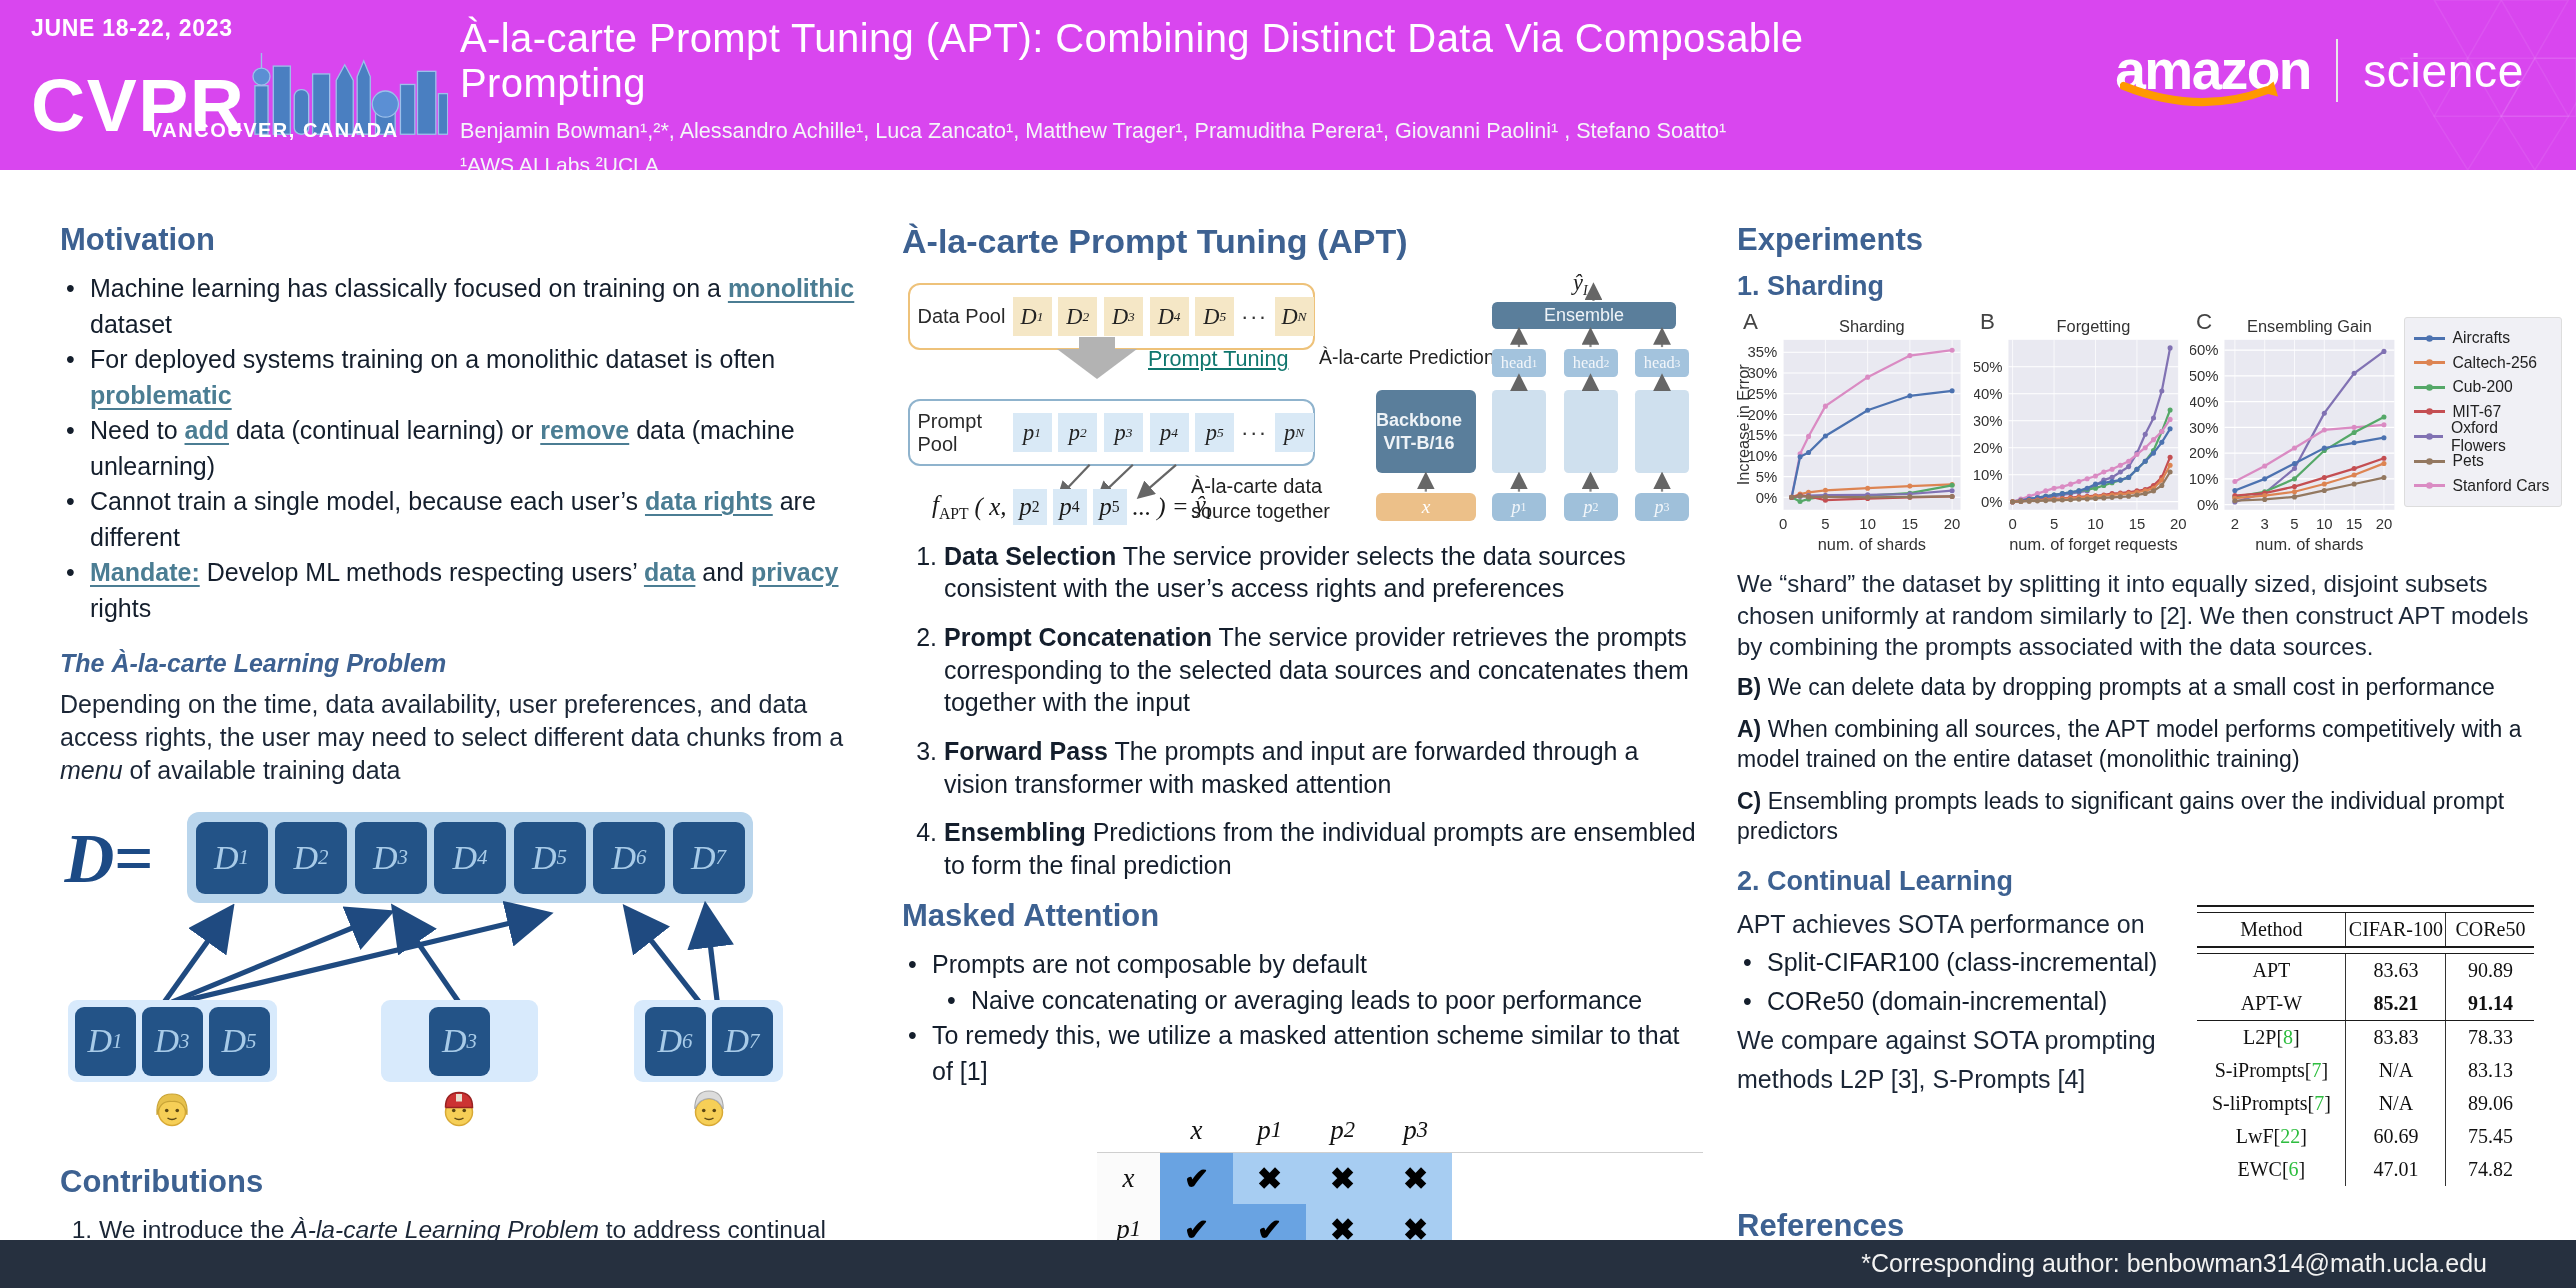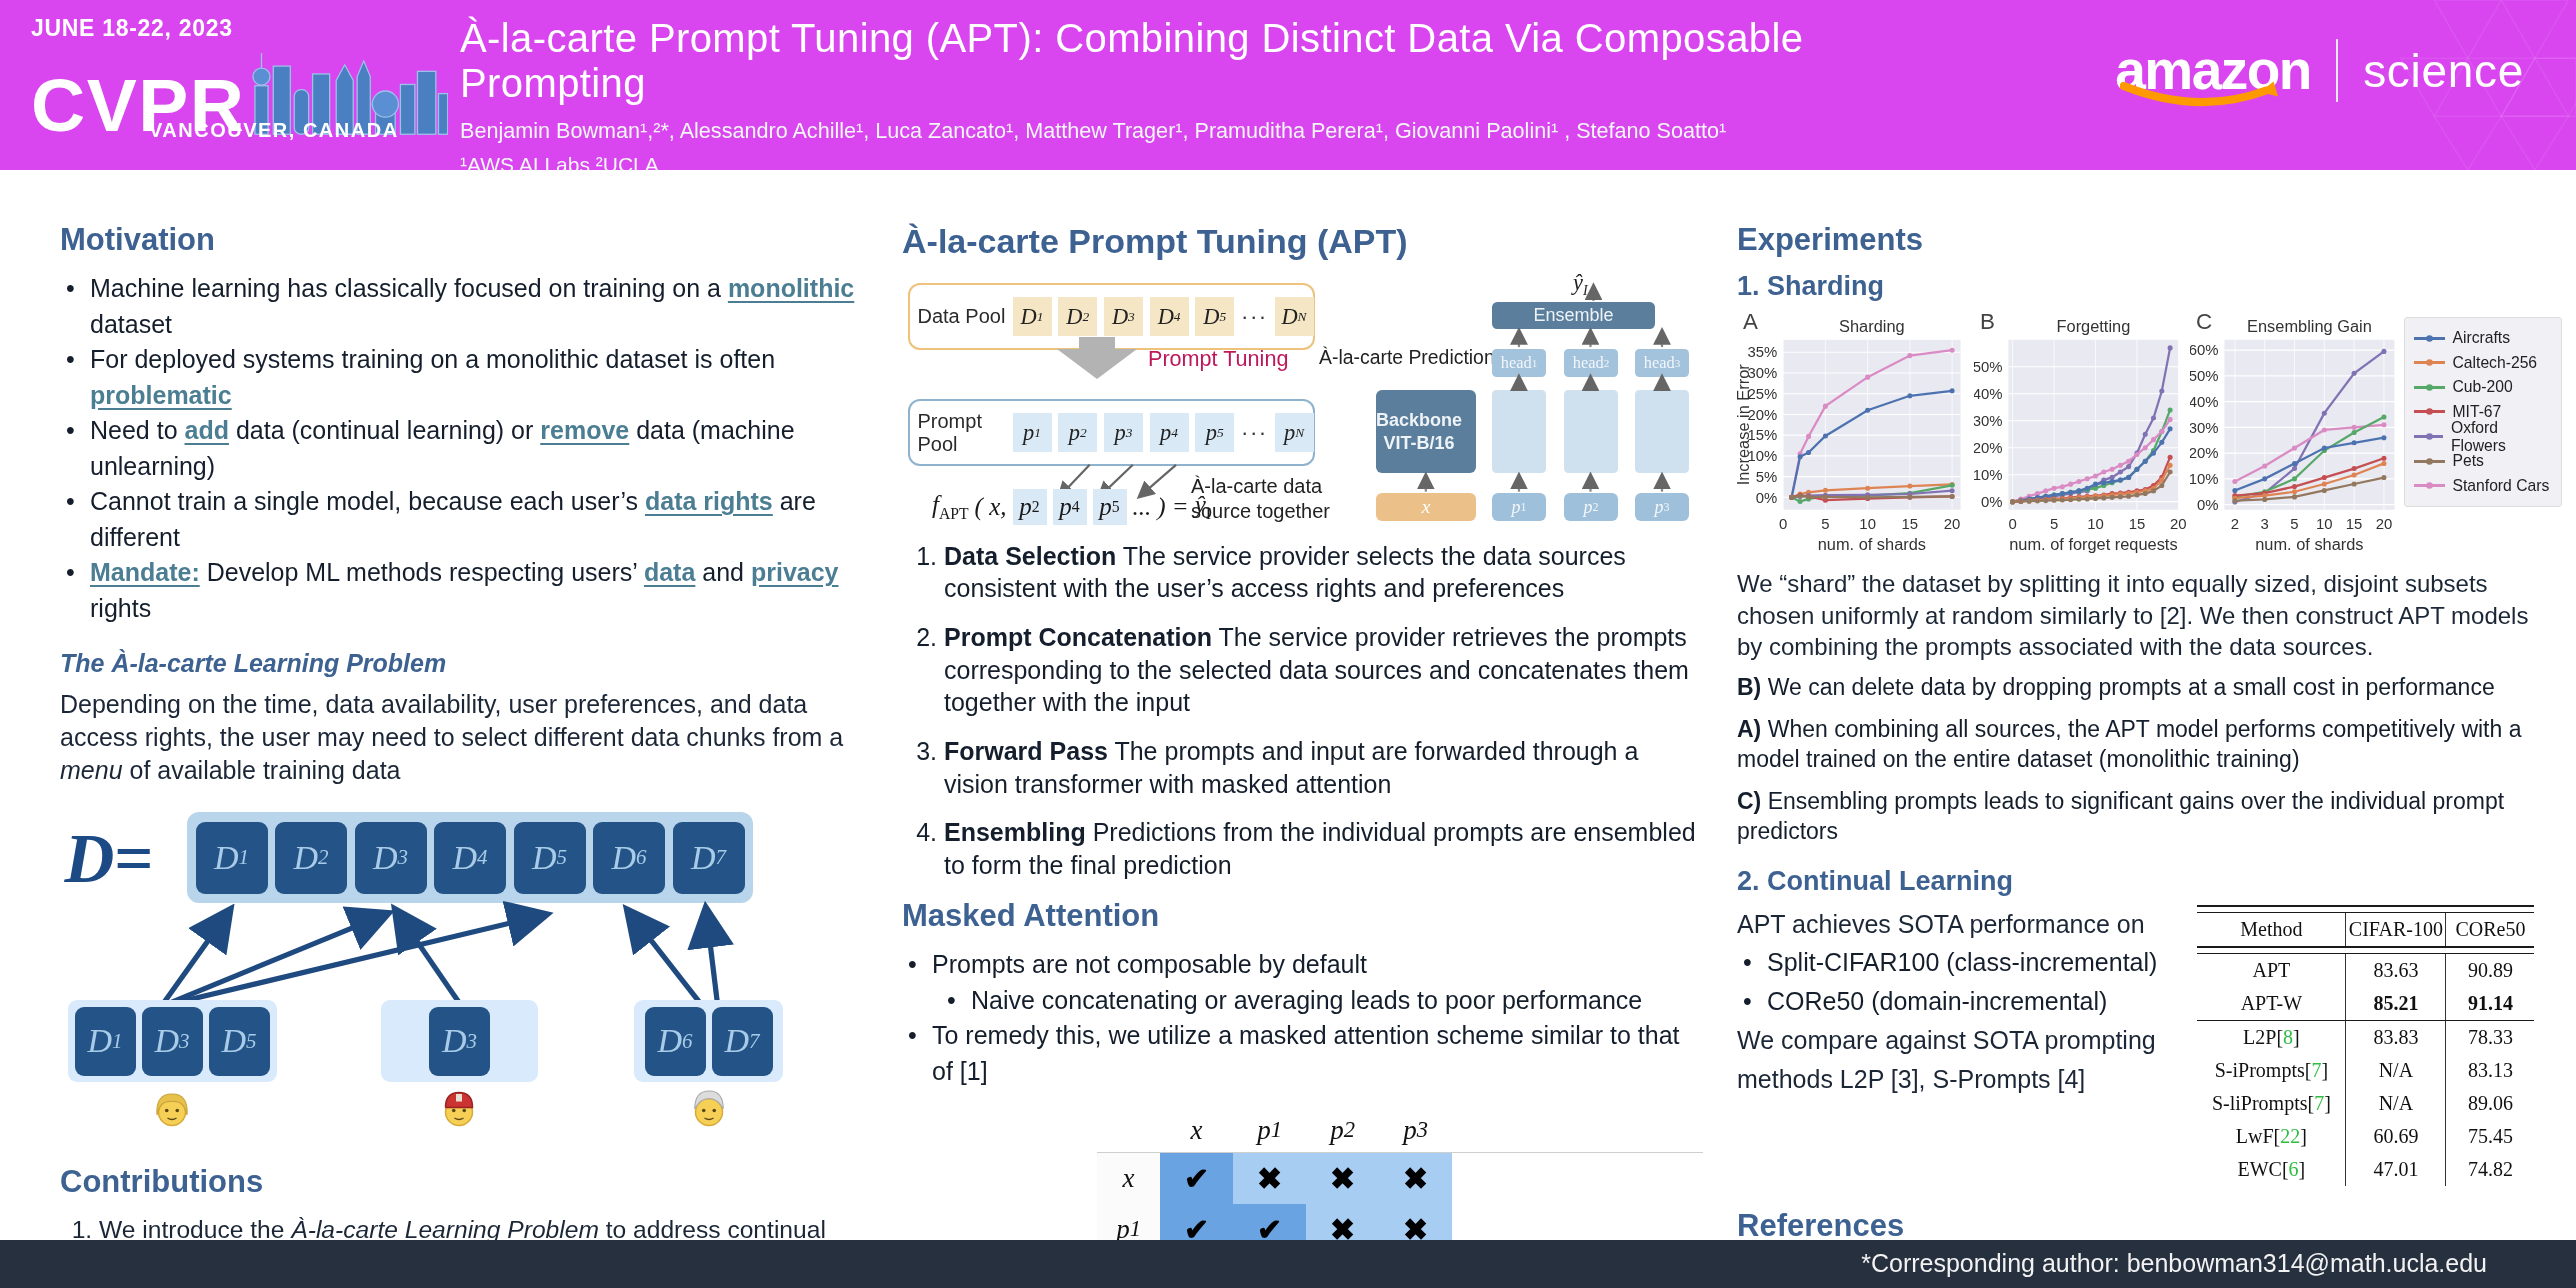--- a/index.html
+++ b/index.html
@@ -59,30 +59,30 @@
   .pool-prompt{top:125px;border:2.2px solid #8fb3cd;}
   .pool-label{font-size:20px;color:#2a2a2a;width:95px;flex:0 0 auto;}
   .pool-items{display:flex;align-items:center;gap:6.7px;}
   .cell{width:39px;height:39px;display:flex;align-items:center;justify-content:center;font-family:"Liberation Serif",serif;font-style:italic;font-size:22.4px;color:#222;}
   .cell sub{font-size:13.4px;}
   .cell-data{background:#f5e7c6;}
   .cell-prompt{background:#d9e9f6;}
   .pool-dots{font-size:22.4px;color:#333;letter-spacing:1.5px;}
   .fat-arrow{position:absolute;left:155px;top:75px;width:0;height:0;border-left:40px solid transparent;border-right:40px solid transparent;border-top:30px solid #b3b3b3;}
   .fat-arrow-shaft{position:absolute;left:177px;top:63px;width:36px;height:13.4px;background:#b3b3b3;}
-  .pt-label{position:absolute;left:246px;top:72px;font-size:21.6px;color:#be185d;}
+  .pt-label{position:absolute;left:246px;top:72px;font-size:21.6px;color:#0f766e;text-decoration:underline;}
   .sel-label{position:absolute;left:289px;top:200px;font-size:20px;color:#222;line-height:1.25;}
   .equation{position:absolute;left:30px;top:215px;font-family:"Liberation Serif",serif;font-style:italic;font-size:25px;color:#1a1a1a;display:flex;align-items:center;gap:6px;}
   .equation sub{font-size:15.7px;font-style:normal;}
   .eq-pbox{background:#d9e9f6;width:34px;height:36px;display:flex;align-items:center;justify-content:center;}
   
   .arch-label{position:absolute;left:417px;top:72px;font-size:19.4px;color:#222;}
   .arch-out{position:absolute;left:671px;top:-4.5px;font-family:"Liberation Serif",serif;font-style:italic;font-size:22.4px;color:#222;}
   .arch-out sub{font-size:14px;}
-  .ensemble-bar{position:absolute;left:590px;top:28px;width:163px;height:27px;background:#5a7e9b;border-radius:5.2px;color:#eef3f7;display:flex;align-items:center;justify-content:center;font-size:18px;}
+  .ensemble-bar{position:absolute;left:590px;top:28px;width:184px;height:27px;background:#5a7e9b;border-radius:5.2px;color:#eef3f7;display:flex;align-items:center;justify-content:center;font-size:18px;}
   .head-box{position:absolute;top:75px;width:54px;height:28px;background:#a3c3dd;border-radius:4.5px;color:#f2f6fa;display:flex;align-items:center;justify-content:center;font-size:16.4px;font-family:"Liberation Serif",serif;}
   .head-box sub{font-size:11.2px;}
   .arch-col{position:absolute;top:116px;width:54px;height:83px;background:#cfe0ee;border-radius:4.5px;}
   .backbone{position:absolute;left:474px;top:116px;width:100px;height:83px;background:#5a7e9b;border-radius:6px;color:#eef3f7;display:flex;align-items:center;justify-content:flex-start;text-align:center;font-size:18px;line-height:1.25;font-weight:700;}
   .x-box{position:absolute;left:474px;top:219px;width:100px;height:28px;background:#ecc089;border-radius:6px;color:#fff;display:flex;align-items:center;justify-content:center;font-family:"Liberation Serif",serif;font-style:italic;font-size:19.4px;}
   .p-box{position:absolute;top:219px;width:54px;height:28px;background:#9fc0da;border-radius:6px;color:#f2f6fa;display:flex;align-items:center;justify-content:center;font-family:"Liberation Serif",serif;font-style:italic;font-size:18px;}
   .p-box sub{font-size:12px;font-style:normal;}
   
   .matrix{margin:19.4px 0 0 195px;}
   .mx-grid{display:grid;grid-template-columns:63px 73px 73px 73px 73px;}

